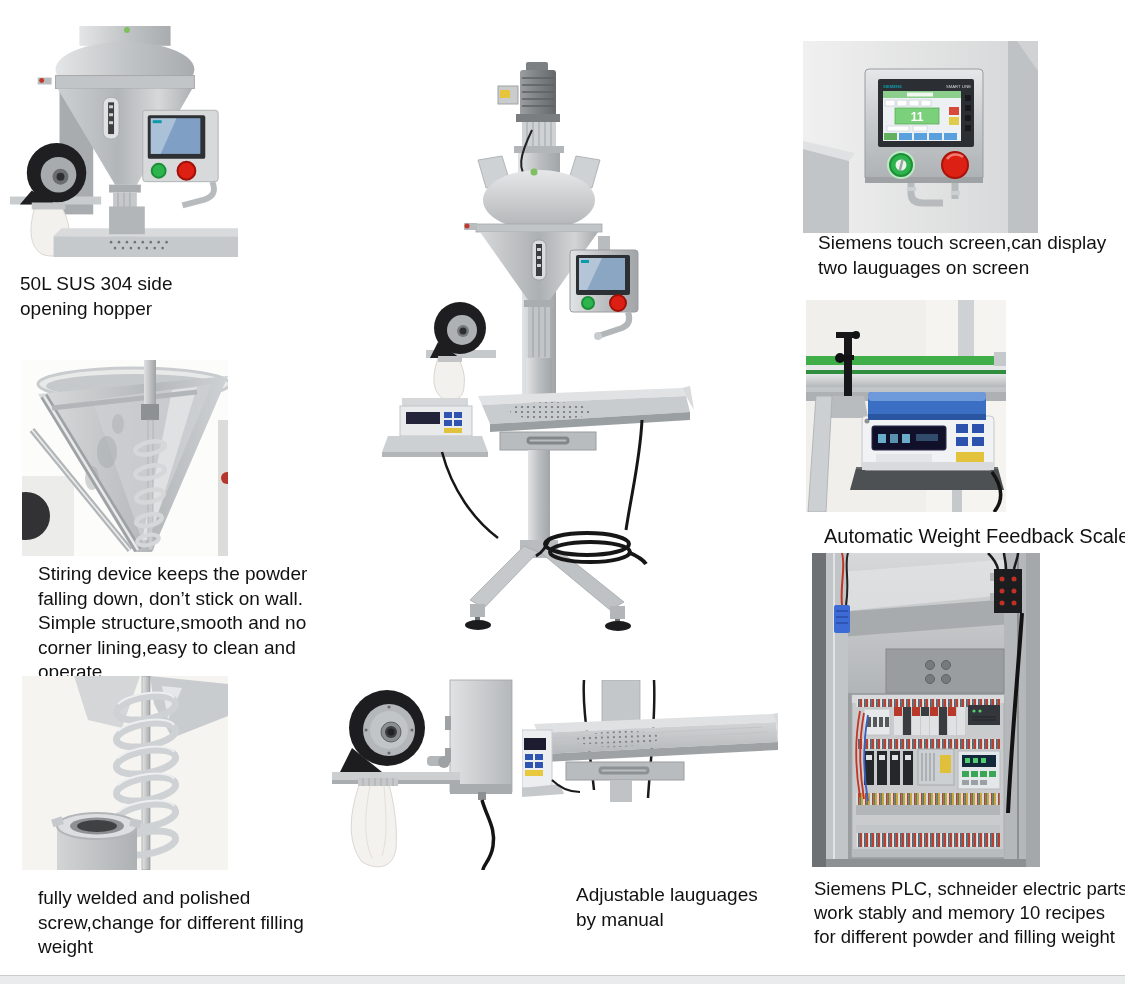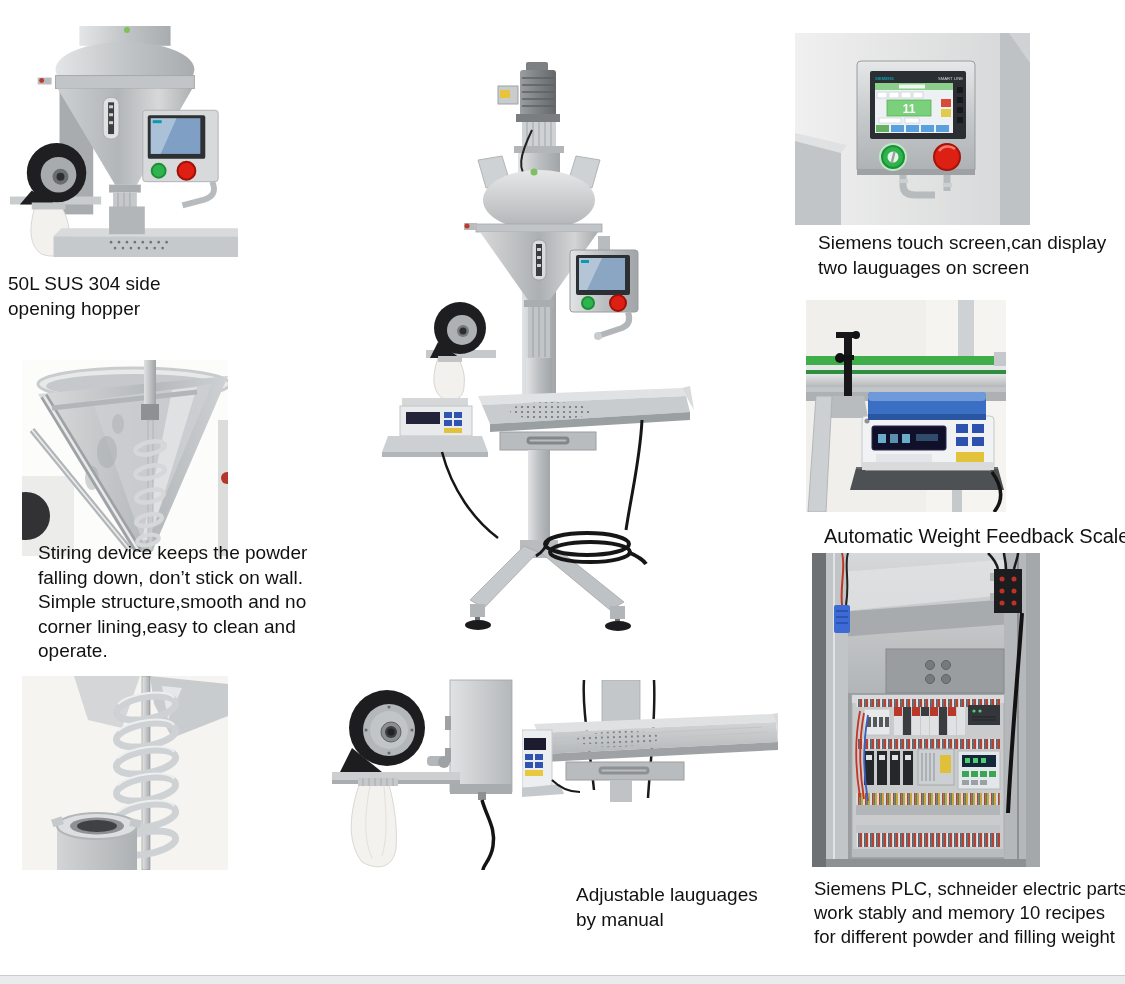--- a/index.html
+++ b/index.html
@@ -86,21 +86,21 @@
         <circle cx="114" cy="224" r="1.3"></circle>
           <circle cx="122" cy="224" r="1.3"></circle>
           <circle cx="130" cy="224" r="1.3"></circle>
           <circle cx="138" cy="224" r="1.3"></circle>
           <circle cx="146" cy="224" r="1.3"></circle>
           <circle cx="154" cy="224" r="1.3"></circle>
           <circle cx="162" cy="224" r="1.3"></circle>
       </g>
     </svg>
   </figure>
-  <div class="caption" style="left:8px;top:272px;width:300px">50L SUS 304 side
+  <div class="caption" style="left:20px;top:272px;width:300px">50L SUS 304 side
 opening hopper</div>
 
   <figure class="ph" style="left:22px;top:360px;width:206px;height:196px;margin:0">
     <svg viewBox="0 0 206 196">
       <defs>
         <linearGradient id="s_cone" x1="0" y1="0" x2="1" y2="0">
           <stop offset="0" stop-color="#d9dbdc"></stop>
             <stop offset=".6" stop-color="#b5b8ba"></stop>
             <stop offset="1" stop-color="#cfd2d4"></stop>
         </linearGradient>
@@ -132,21 +132,21 @@
         <rect x="119" y="44" width="18" height="16" fill="#8e9193"></rect>
         <rect x="126" y="60" width="5" height="130" fill="#c9cccd" stroke="#a5a8aa" stroke-width="0.6"></rect>
         <ellipse cx="128" cy="88" rx="15" ry="6" fill="none" stroke="#d5d7d8" stroke-width="4.5" transform="rotate(-12 128 88)"></ellipse>
         <ellipse cx="128" cy="112" rx="15" ry="6" fill="none" stroke="#d5d7d8" stroke-width="4.5" transform="rotate(-12 128 112)"></ellipse>
         <ellipse cx="128" cy="136" rx="14" ry="6" fill="none" stroke="#d5d7d8" stroke-width="4.5" transform="rotate(-12 128 136)"></ellipse>
         <ellipse cx="127" cy="160" rx="13" ry="5.5" fill="none" stroke="#d5d7d8" stroke-width="4.5" transform="rotate(-12 127 160)"></ellipse>
         <ellipse cx="126" cy="180" rx="11" ry="5" fill="none" stroke="#d5d7d8" stroke-width="4" transform="rotate(-12 126 180)"></ellipse>
       </g>
     </svg>
   </figure>
-  <div class="caption" style="left:38px;top:541px;width:315px">Stiring device keeps the powder
+  <div class="caption" style="left:38px;top:562px;width:315px">Stiring device keeps the powder
 falling down, don’t stick on wall.
 Simple structure,smooth and no
 corner lining,easy to clean and
 operate.</div>
 
   <figure class="ph" style="left:22px;top:676px;width:206px;height:194px;margin:0">
     <svg viewBox="0 0 206 194">
       <defs>
         <linearGradient id="c_shaft" x1="0" y1="0" x2="1" y2="0">
           <stop offset="0" stop-color="#e4e5e6"></stop>
@@ -180,20 +180,23 @@
       <g>
         <rect x="35" y="150" width="80" height="44" fill="url(#c_body)"></rect>
         <ellipse cx="75" cy="150" rx="40" ry="13" fill="#dcdedf" stroke="#b3b6b8" stroke-width="2"></ellipse>
         <ellipse cx="75" cy="150" rx="27" ry="8.5" fill="#8e9193"></ellipse>
         <ellipse cx="75" cy="150" rx="20" ry="6" fill="#3f4143"></ellipse>
         <rect x="30" y="142" width="11" height="8" fill="#c6c9cb" transform="rotate(-18 35 146)"></rect>
         <rect x="108" y="143" width="11" height="8" fill="#c6c9cb" transform="rotate(14 113 147)"></rect>
       </g>
     </svg>
   </figure>
+  <div class="caption" style="left:38px;top:886px;width:315px">fully welded and polished
+screw,change for different filling
+weight</div>
 
   <figure class="ph" style="left:382px;top:60px;width:318px;height:600px;margin:0">
     <svg viewBox="0 0 318 600">
       <defs>
         <linearGradient id="m_steel" x1="0" y1="0" x2="1" y2="0">
           <stop offset="0" stop-color="#e2e3e4"></stop>
             <stop offset=".5" stop-color="#bcbfc1"></stop>
             <stop offset="1" stop-color="#a2a5a7"></stop>
         </linearGradient>
         <linearGradient id="m_dome" x1="0" y1="0" x2="0" y2="1">
@@ -390,21 +393,21 @@
           <rect x="13" y="82" width="8" height="6" fill="#2f55b0"></rect>
         <rect x="3" y="90" width="18" height="6" fill="#e8c83c"></rect>
         <polygon points="0,108 38,104 42,114 0,117" fill="#c6c9cb"></polygon>
       </g>
       <path d="M30,100 C40,110 50,112 58,112" stroke="#1a1a1a" stroke-width="2" fill="none"></path>
     </svg>
   </figure>
   <div class="caption" style="left:576px;top:883px;width:250px">Adjustable lauguages
 by manual</div>
 
-  <figure class="ph" style="left:795px;top:33px;width:235px;height:192px;margin:0">
+  <figure class="ph" style="left:795px;top:33px;width:235px;height:192px;margin:8px">
     <svg viewBox="0 0 235 192">
       <defs>
         <linearGradient id="p_wall" x1="0" y1="0" x2="1" y2="0">
           <stop offset="0" stop-color="#f0f0f0"></stop>
             <stop offset="1" stop-color="#d5d6d7"></stop>
         </linearGradient>
         <linearGradient id="p_box" x1="0" y1="0" x2="0" y2="1">
           <stop offset="0" stop-color="#e6e7e8"></stop>
             <stop offset=".5" stop-color="#c6c9cb"></stop>
             <stop offset="1" stop-color="#aeb1b3"></stop>

